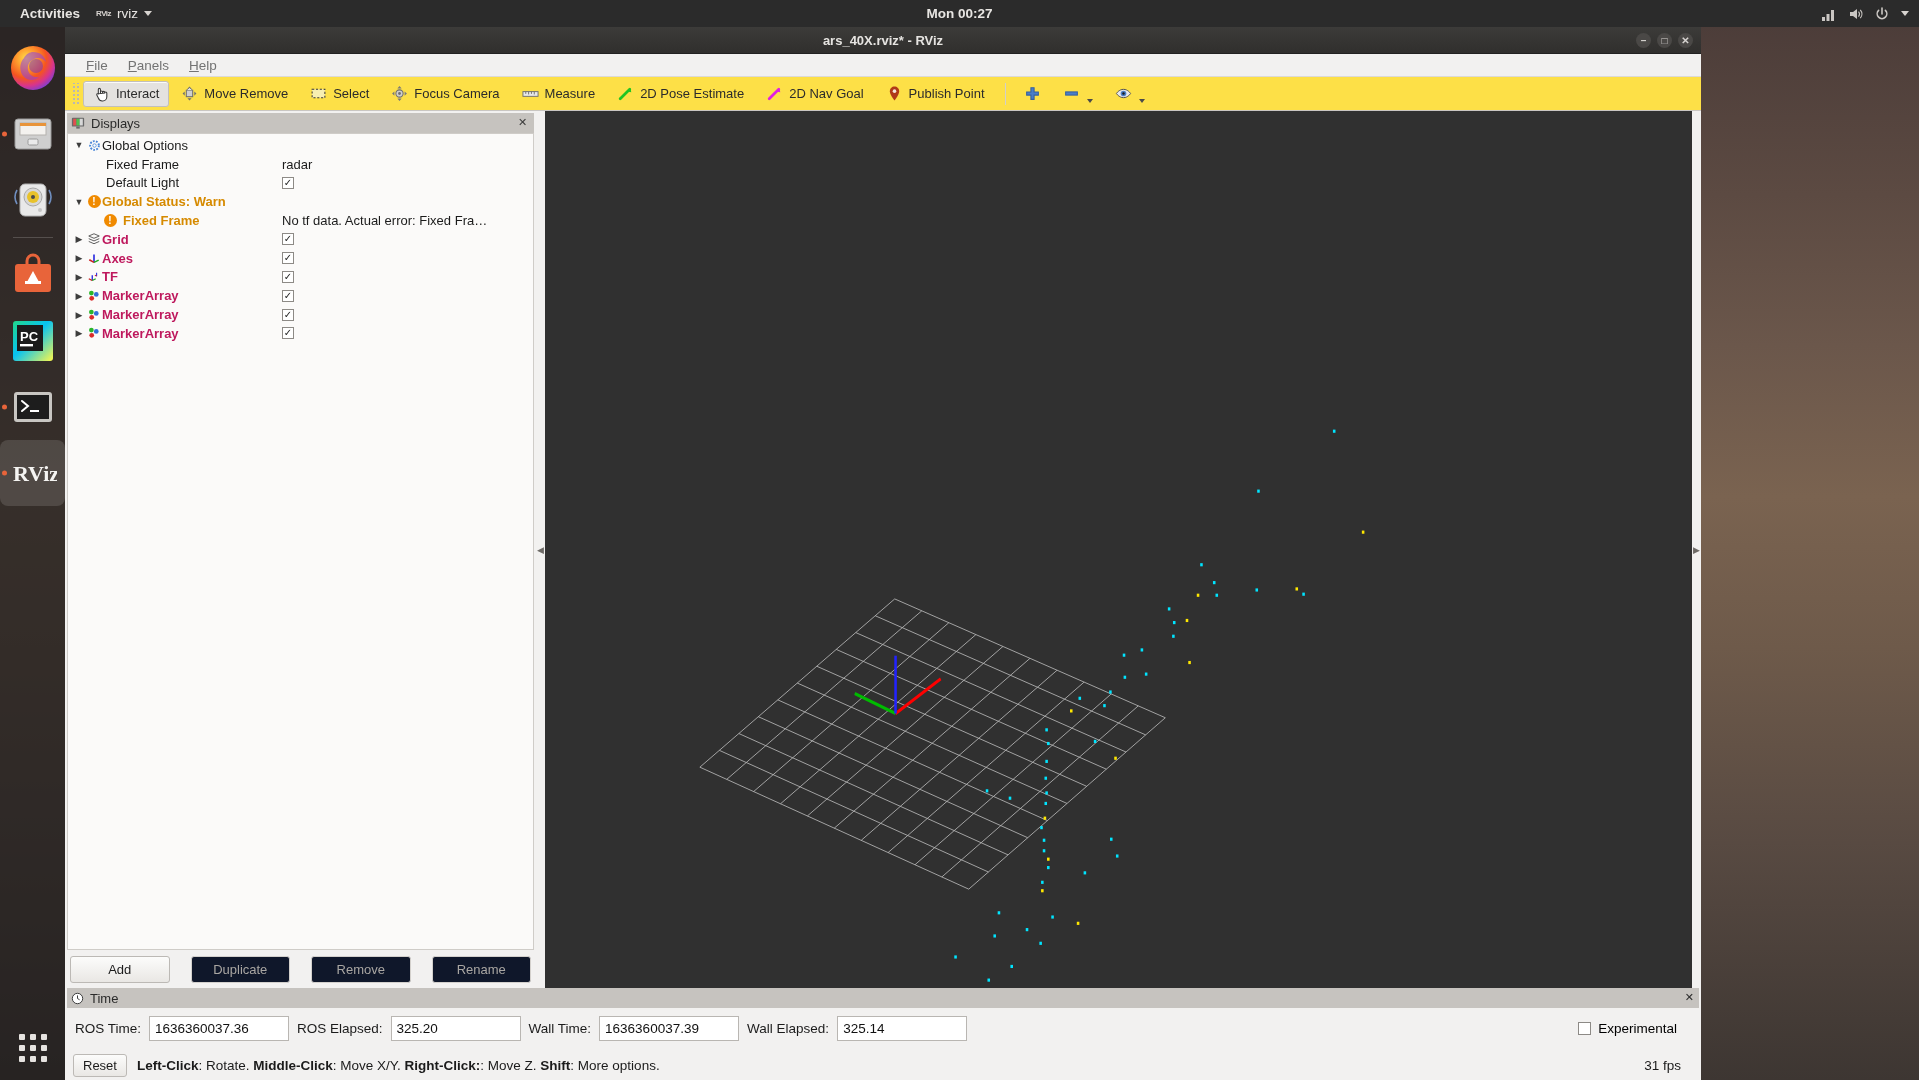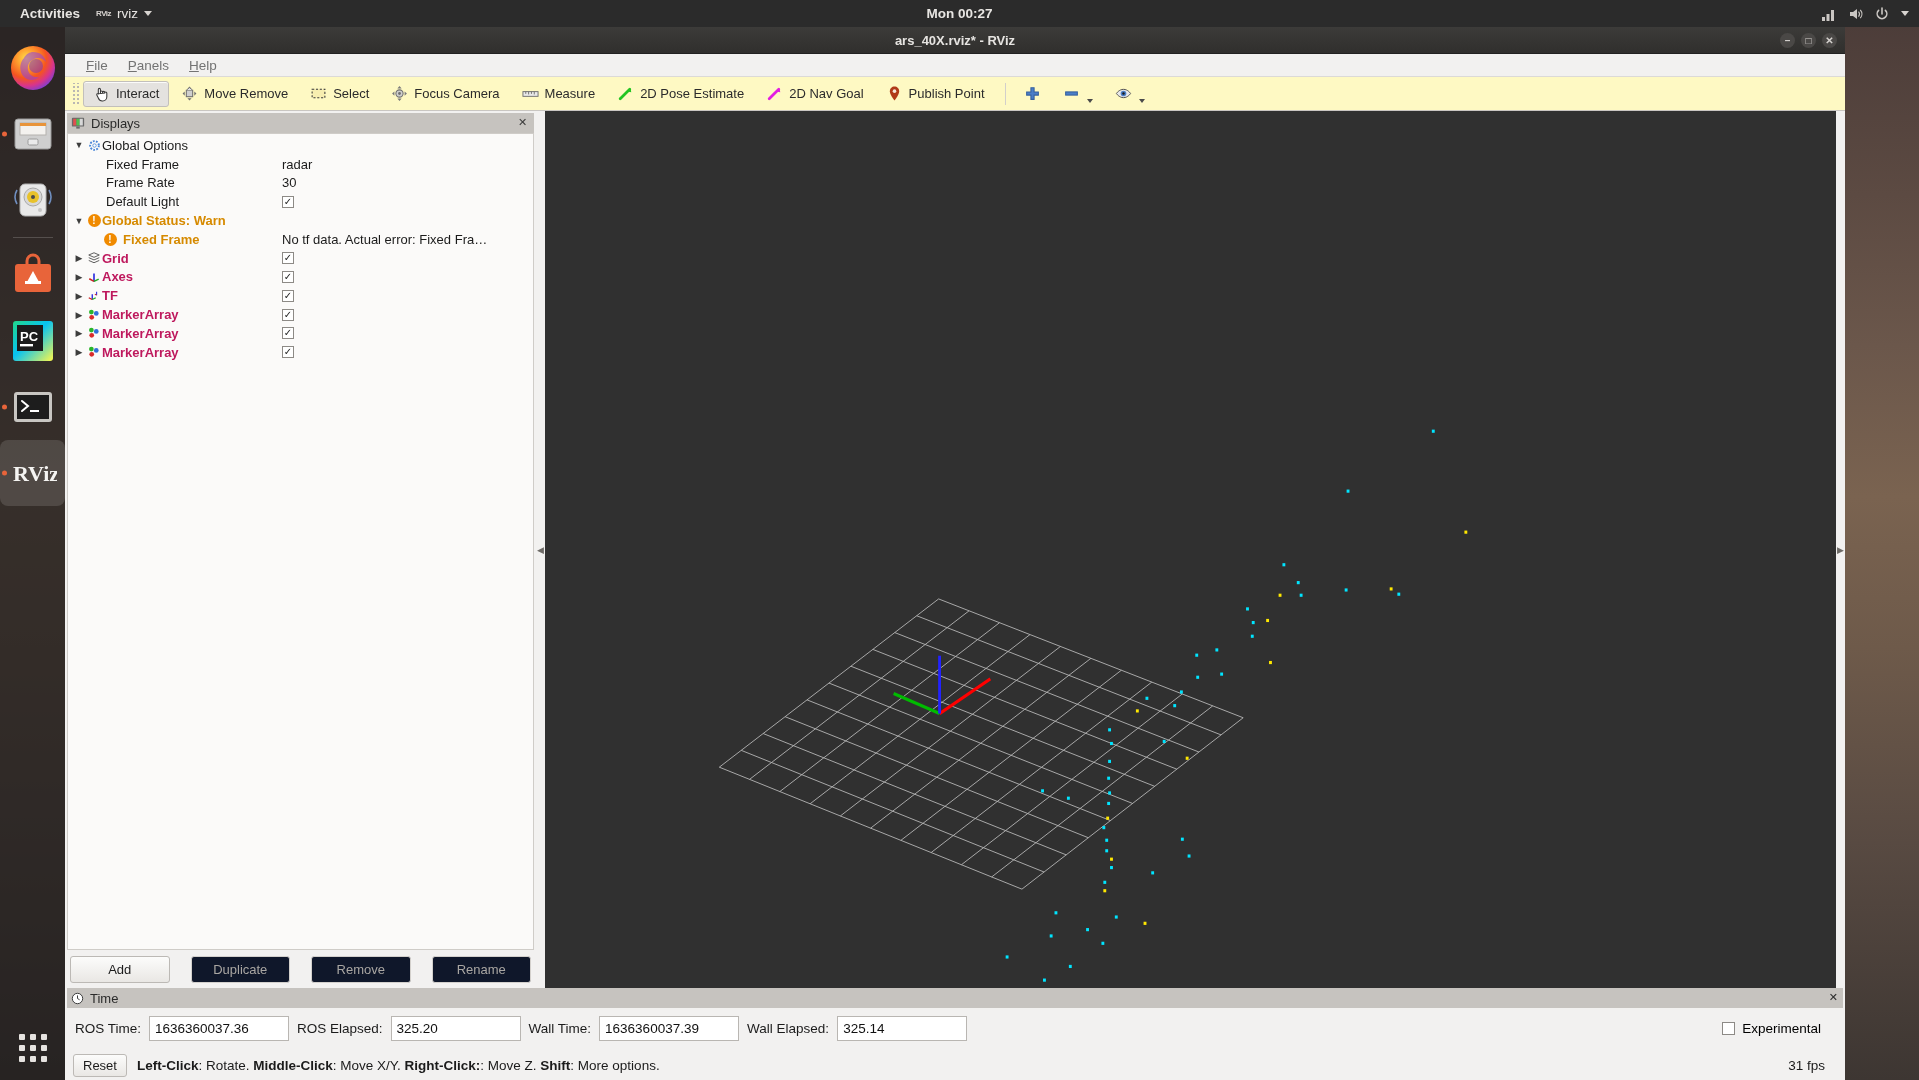--- a/index.html
+++ b/index.html
@@ -77,21 +77,21 @@
   #dock .apps-grid {
     position: absolute; bottom: 18px; left: 0; width: 65px;
     display: flex; align-items: center; justify-content: center;
   }
   .grid-dots { display: grid; grid-template-columns: repeat(3, 6px); gap: 5px; }
   .grid-dots i { width: 6px; height: 6px; background: #e6e3e0; border-radius: 1px; display:block; }
 
   
   #rviz-window {
     position: absolute; left: 65px; top: 27px;
-    width: 1780px; height: 1053px;
+    width: 1636px; height: 1053px;
     background: #f2f1f0;
     z-index: 40;
     display: flex; flex-direction: column;
   }
   #titlebar {
     height: 27px; flex: 0 0 27px;
     background: linear-gradient(180deg,#3c3b39 0%, #302f2d 100%);
     color: #e6e4e1; position: relative;
     display: flex; align-items: center; justify-content: center;
     font-size: 13px; font-weight: bold;
@@ -115,21 +115,21 @@
     display: flex; align-items: center; padding-left: 12px; gap: 2px;
   }
   .menu-item {
     font-size: 13.5px; color: #737373; padding: 2px 9px; border-radius: 2px;
   }
   .menu-item u { text-decoration: underline; }
 
   
   #toolbar {
     height: 34px; flex: 0 0 34px;
-    background: #fef9c3;
+    background: #fde047;
     border-bottom: 1px solid #c9c6c2;
     display: flex; align-items: center; padding-left: 6px;
   }
   .grip { width: 8px; height: 22px; margin-right: 4px;
     background-image: radial-gradient(circle, #bab7b3 1px, transparent 1.2px);
     background-size: 4px 4px; background-position: 1px 2px; }
   .tbtn {
     display: flex; align-items: center; gap: 6px;
     height: 26px; padding: 0 9px; margin-right: 2px;
     font-size: 13px; color: #2b2b2b; border: 1px solid transparent; border-radius: 3px;
@@ -526,24 +526,20 @@
           </span>
           <span class="tlabel">Global Options</span>
         </div>
 
         <div class="trow" style="padding-left:38px">
           <span class="tlabel">Fixed Frame</span>
           <span class="tval">radar</span>
         </div>
 
 
-        <div class="trow" style="padding-left:38px">
-          <span class="tlabel">Frame Rate</span>
-          <span class="tval">30</span>
-        </div>
 
         <div class="trow" style="padding-left:38px">
           <span class="tlabel">Default Light</span>
           <span class="tval">
             <span class="chk">✓</span>
           </span>
         </div>
 
         <div class="trow" style="padding-left:4px">
           <span class="arrow">▼</span>

